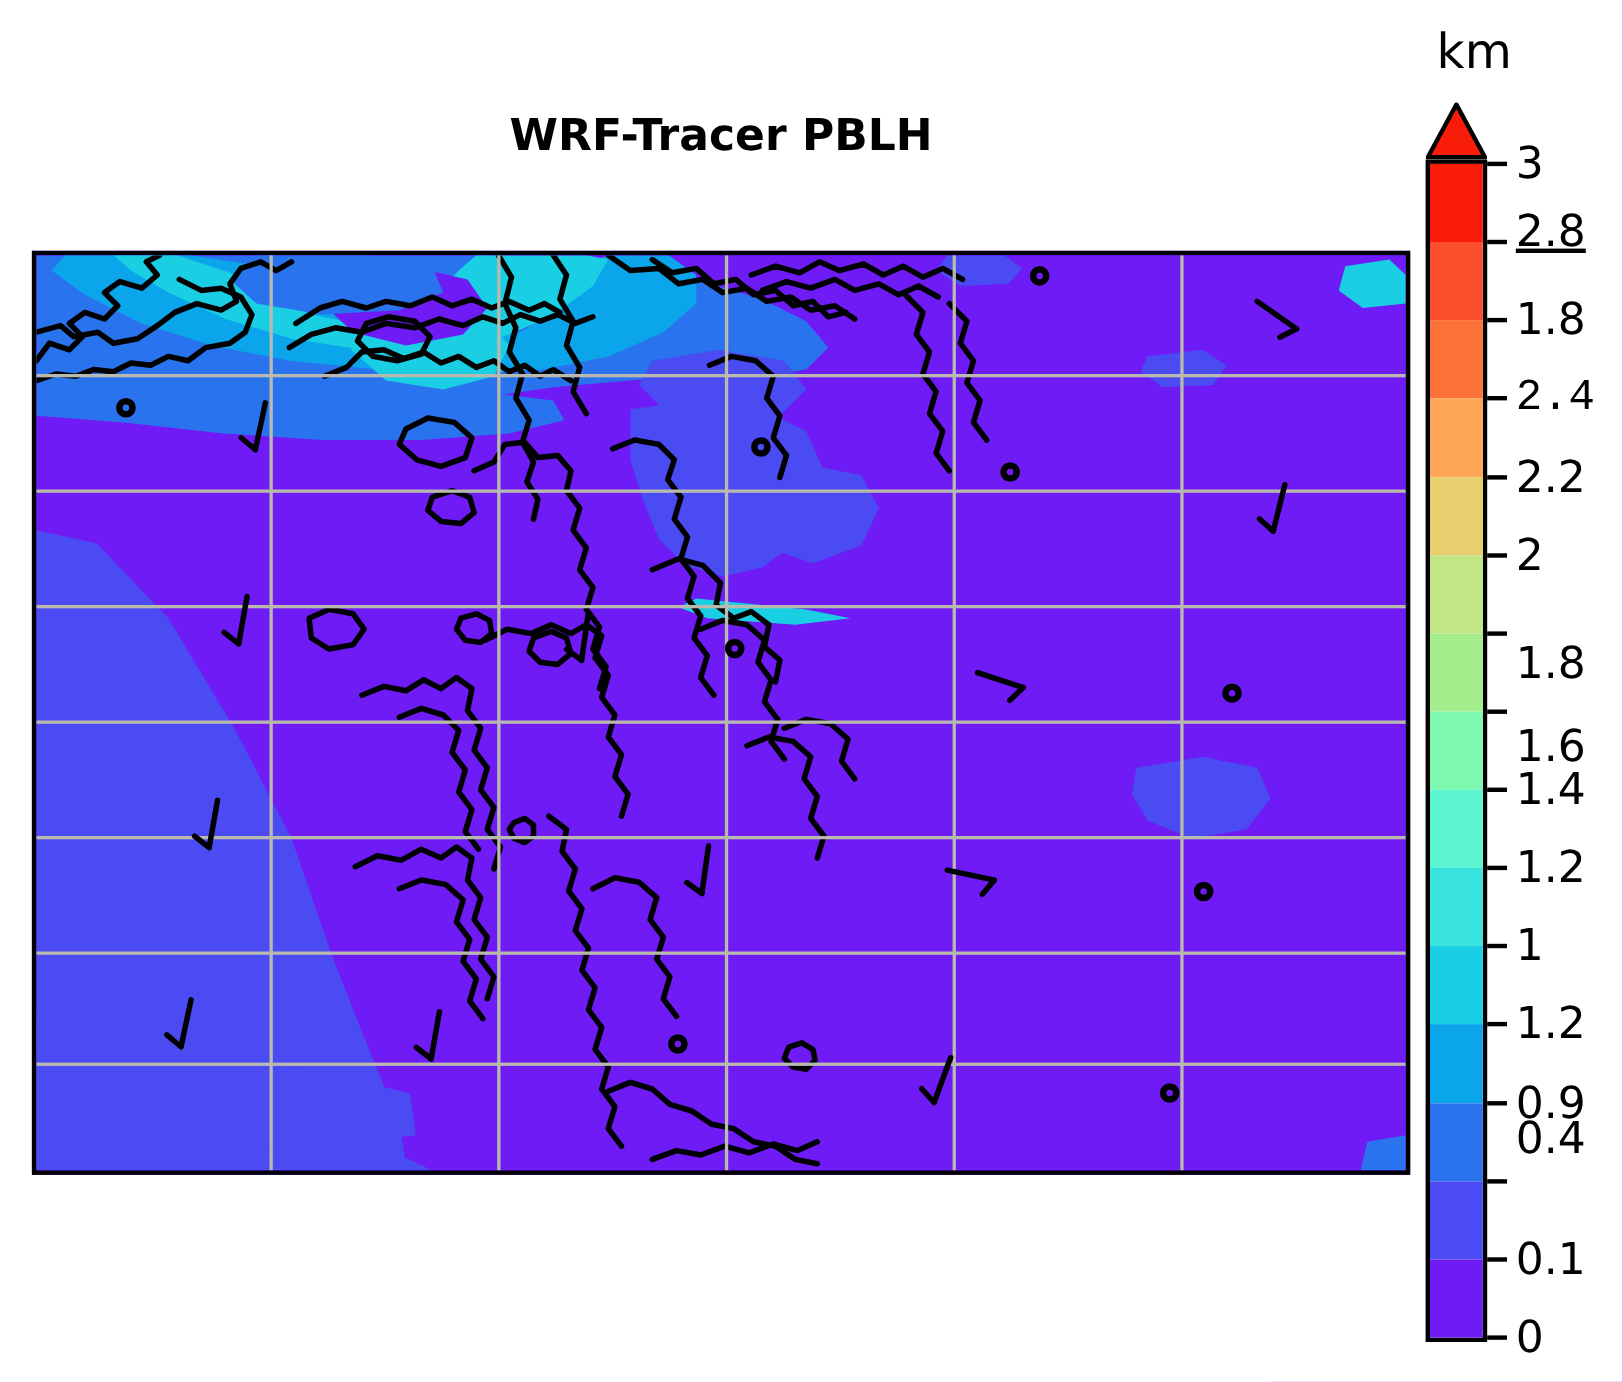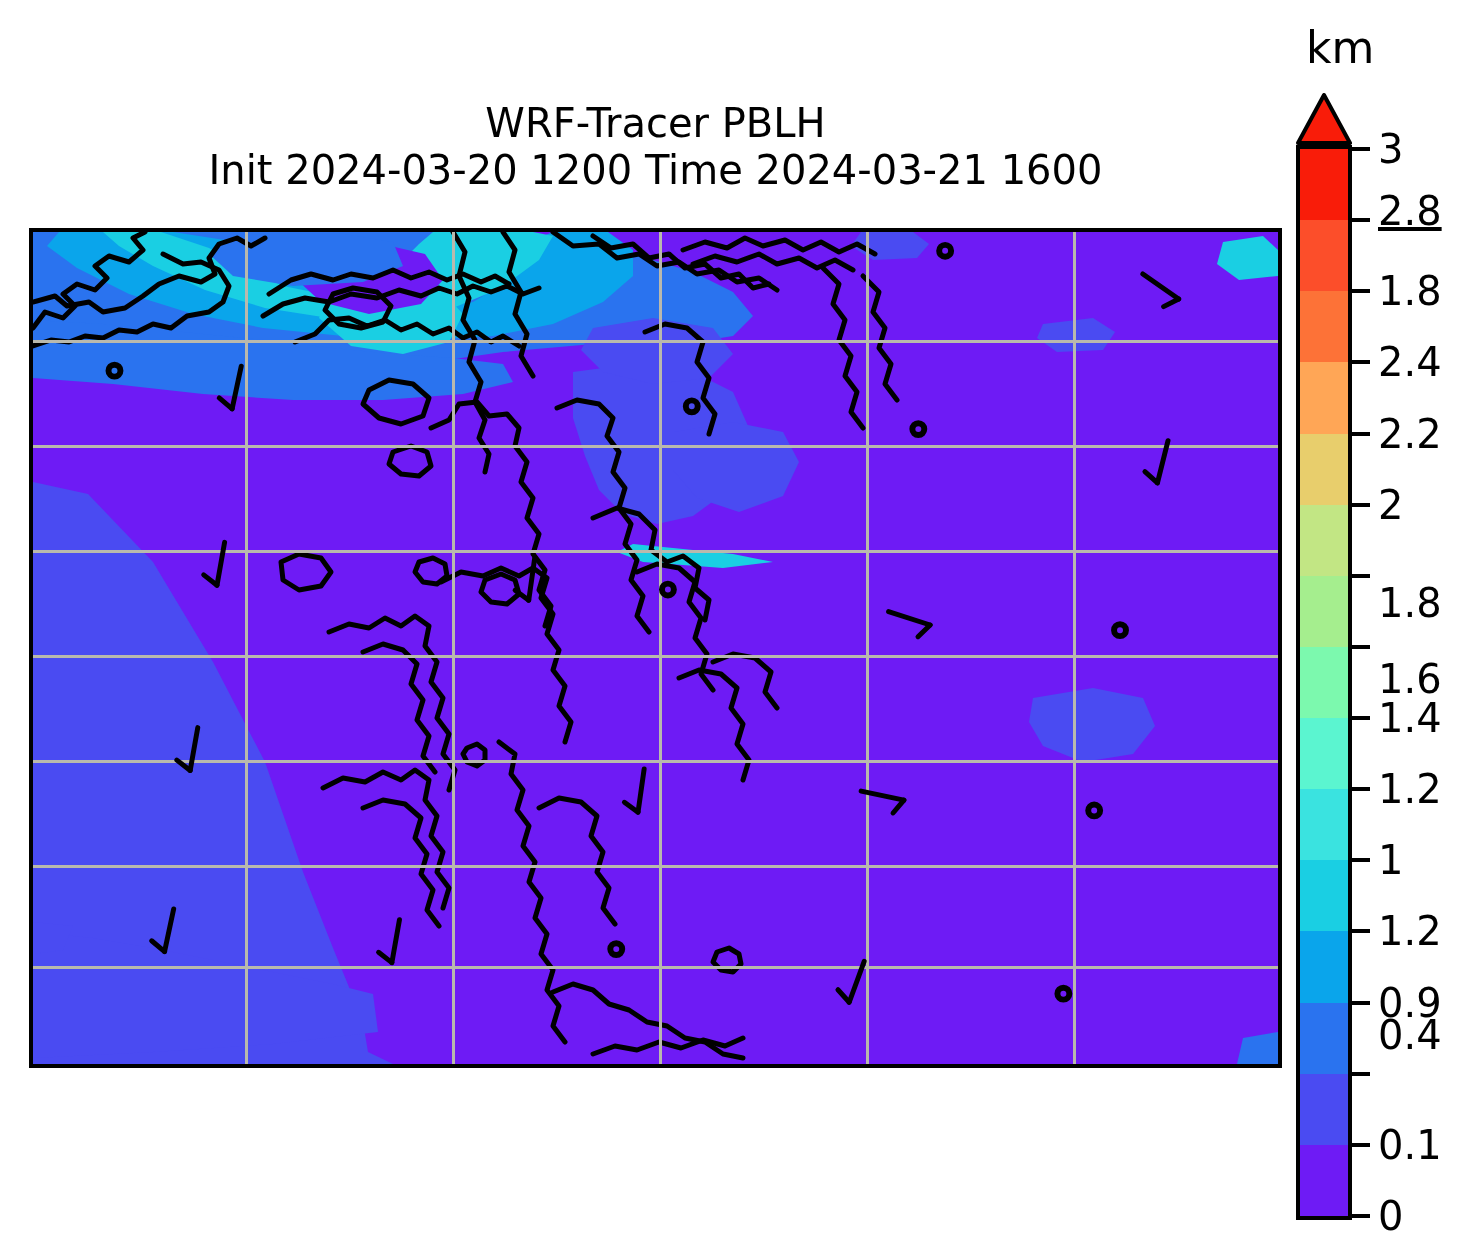--- a/index.html
+++ b/index.html
@@ -2,21 +2,21 @@
 <html><head>
 <meta charset="utf-8">
 <style>
   html,body{margin:0;padding:0;background:#ffffff;}
   body{width:1475px;height:1256px;position:relative;overflow:hidden;
        font-family:"DejaVu Sans",sans-serif;}
 
   
   #title-block{position:absolute;left:29px;top:100px;width:1253px;
                text-align:center;color:#000;line-height:1.18;}
-  #title-line1{font-size:40px;}
+  #title-line1{font-size:40px;font-weight:bold;}
   #title-line2{font-size:40px;}
 
   
   #map-axes{position:absolute;left:29px;top:228px;width:1253px;height:840px;
             border:4px solid #000;box-sizing:border-box;overflow:hidden;
             background:#6E1BF5;}
   #fill-layer,#coast-layer,#grid-layer,#barb-layer{
       position:absolute;left:0;top:0;width:100%;height:100%;}
   #fill-layer svg,#coast-layer svg,#barb-layer svg{display:block;width:100%;height:100%;}
 
@@ -33,21 +33,20 @@
   #cbar-ticks{position:absolute;left:1352px;top:93px;width:120px;height:1127px;}
   .cb-tick{position:absolute;left:0;width:18px;height:4px;background:#000;}
   .cb-lbl{position:absolute;left:26px;font-size:40px;color:#000;
           transform:translateY(-50%);white-space:nowrap;}
 </style>
 </head>
 <body>
 
 <div id="title-block">
   <div id="title-line1">WRF-Tracer PBLH</div>
-  <div id="title-line2">Init 2024-03-20 1200 Time 2024-03-21 1600</div>
 </div>
 
 <div id="map-axes">
 
   <div id="fill-layer">
     <svg viewBox="0 0 1245 832" preserveAspectRatio="none">
       <rect x="0" y="0" width="1245" height="832" fill="#6E1BF5"></rect>
 
       <path fill="#4A4BF2" d="M0,250 L55,262 L120,330 L180,430 L232,530 L270,640 L300,716 L318,760
            L330,790 L335,820 L360,832 L0,832 Z"></path>
@@ -268,21 +267,21 @@
     </div>
 </div>
 <div id="cbar-ticks">
     <div class="cb-tick" style="top: 54px;"></div>
     <div class="cb-lbl" style="top: 56px;">3</div>
     <div class="cb-tick" style="top: 125.133px;"></div>
     <div class="cb-lbl" style="top: 118px; text-decoration: underline;">2.8</div>
     <div class="cb-tick" style="top: 196.267px;"></div>
     <div class="cb-lbl" style="top: 198.267px;">1.8</div>
     <div class="cb-tick" style="top: 267.4px;"></div>
-    <div class="cb-lbl" style="top: 269.4px;">2.4</div>
+    <div class="cb-lbl" style="top: 269.4px; font-family: Liberation Mono, monospace;">2.4</div>
     <div class="cb-tick" style="top: 338.533px;"></div>
     <div class="cb-lbl" style="top: 340.533px;">2.2</div>
     <div class="cb-tick" style="top: 409.667px;"></div>
     <div class="cb-lbl" style="top: 411.667px;">2</div>
     <div class="cb-tick" style="top: 480.8px;"></div>
     <div class="cb-lbl" style="top: 482.8px; margin-top: 27px;">1.8</div>
     <div class="cb-tick" style="top: 551.933px;"></div>
     <div class="cb-lbl" style="top: 553.933px; margin-top: 32px;">1.6</div>
     <div class="cb-tick" style="top: 623.067px;"></div>
     <div class="cb-lbl" style="top: 625.067px;">1.4</div>

